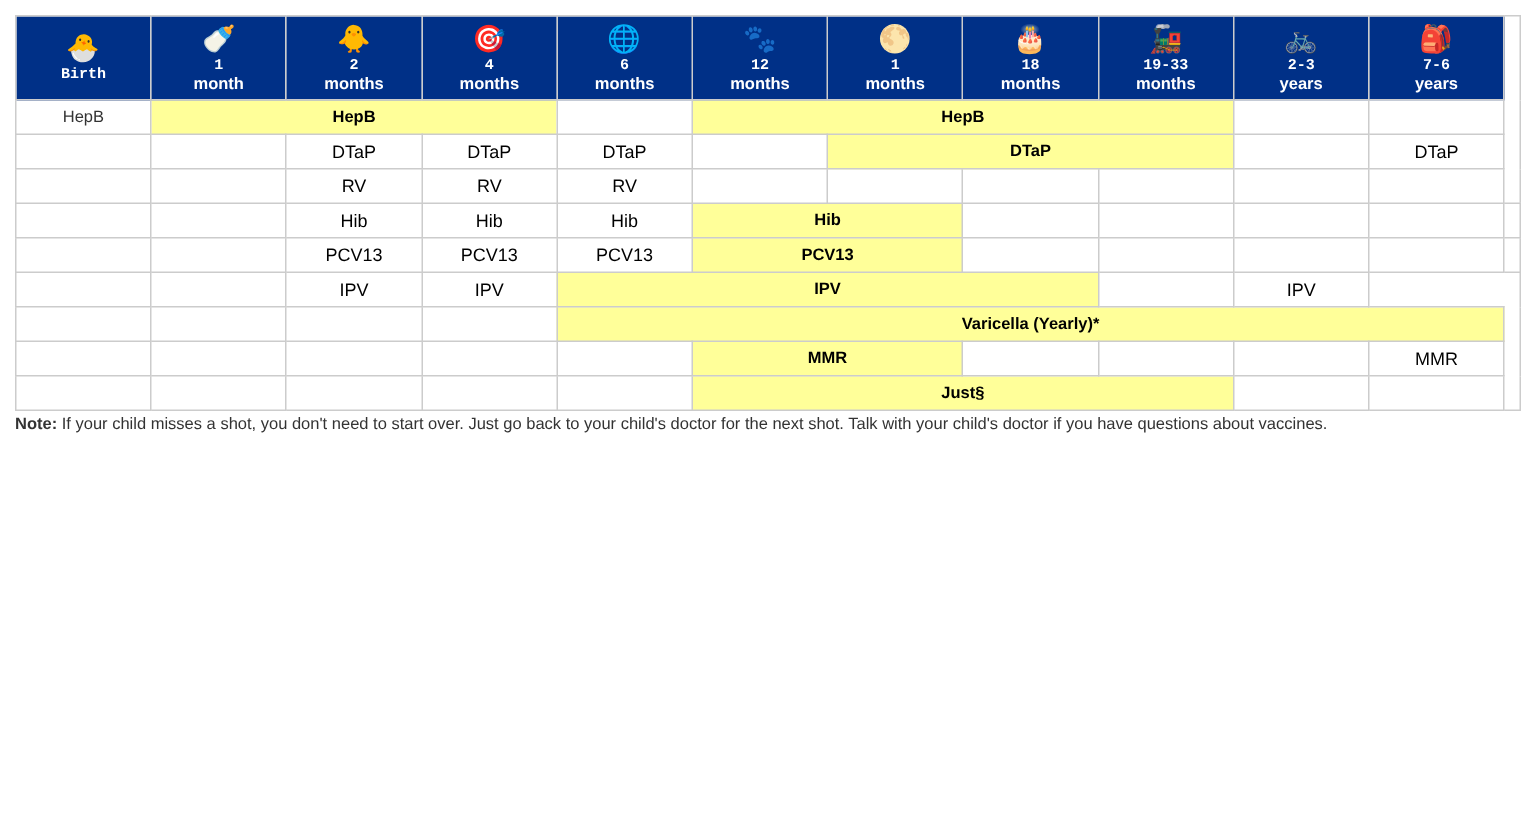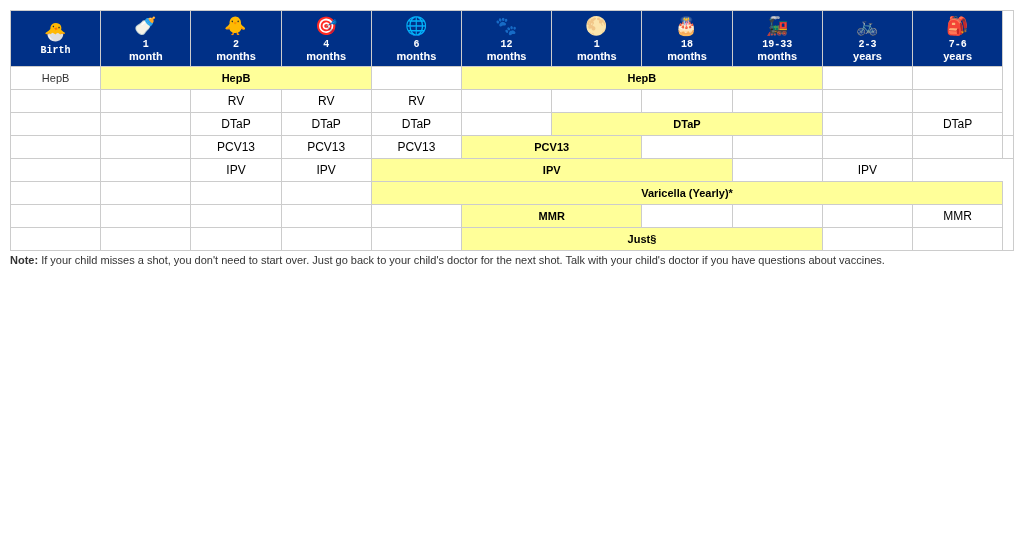--- a/index.html
+++ b/index.html
@@ -140,40 +140,53 @@
         <td class="vaccine-label">HepB</td>
         <td colspan="3" class="yellow-block">HepB</td>
         <td class="empty-cell">&nbsp;</td>
         <td colspan="4" class="yellow-block">HepB</td>
         <td class="empty-cell">&nbsp;</td>
         <td class="empty-cell">&nbsp;</td>
       </tr>
       <tr>
         <td class="empty-cell">&nbsp;</td>
         <td class="empty-cell">&nbsp;</td>
+        <td>DTaP</td>
+        <td>DTaP</td>
+        <td>DTaP</td>
+        <td class="empty-cell">&nbsp;</td>
+        <td colspan="3" class="yellow-block">DTaP</td>
+        <td class="empty-cell">&nbsp;</td>
+        <td>DTaP</td>
+      </tr>
+      <tr>
+        <td class="empty-cell">&nbsp;</td>
+        <td class="empty-cell">&nbsp;</td>
         <td>RV</td>
         <td>RV</td>
         <td>RV</td>
         <td class="empty-cell">&nbsp;</td>
         <td class="empty-cell">&nbsp;</td>
         <td class="empty-cell">&nbsp;</td>
         <td class="empty-cell">&nbsp;</td>
         <td class="empty-cell">&nbsp;</td>
         <td class="empty-cell">&nbsp;</td>
       </tr>
       <tr>
         <td class="empty-cell">&nbsp;</td>
         <td class="empty-cell">&nbsp;</td>
-        <td>DTaP</td>
-        <td>DTaP</td>
-        <td>DTaP</td>
-        <td class="empty-cell">&nbsp;</td>
-        <td colspan="3" class="yellow-block">DTaP</td>
-        <td class="empty-cell">&nbsp;</td>
-        <td>DTaP</td>
+        <td>Hib</td>
+        <td>Hib</td>
+        <td>Hib</td>
+        <td colspan="2" class="yellow-block">Hib</td>
+        <td class="empty-cell">&nbsp;</td>
+        <td class="empty-cell">&nbsp;</td>
+        <td class="empty-cell">&nbsp;</td>
+        <td class="empty-cell">&nbsp;</td>
+        <td class="empty-cell">&nbsp;</td>
       </tr>
       <tr>
         <td class="empty-cell">&nbsp;</td>
         <td class="empty-cell">&nbsp;</td>
         <td>PCV13</td>
         <td>PCV13</td>
         <td>PCV13</td>
         <td colspan="2" class="yellow-block">PCV13</td>
         <td class="empty-cell">&nbsp;</td>
         <td class="empty-cell">&nbsp;</td>

